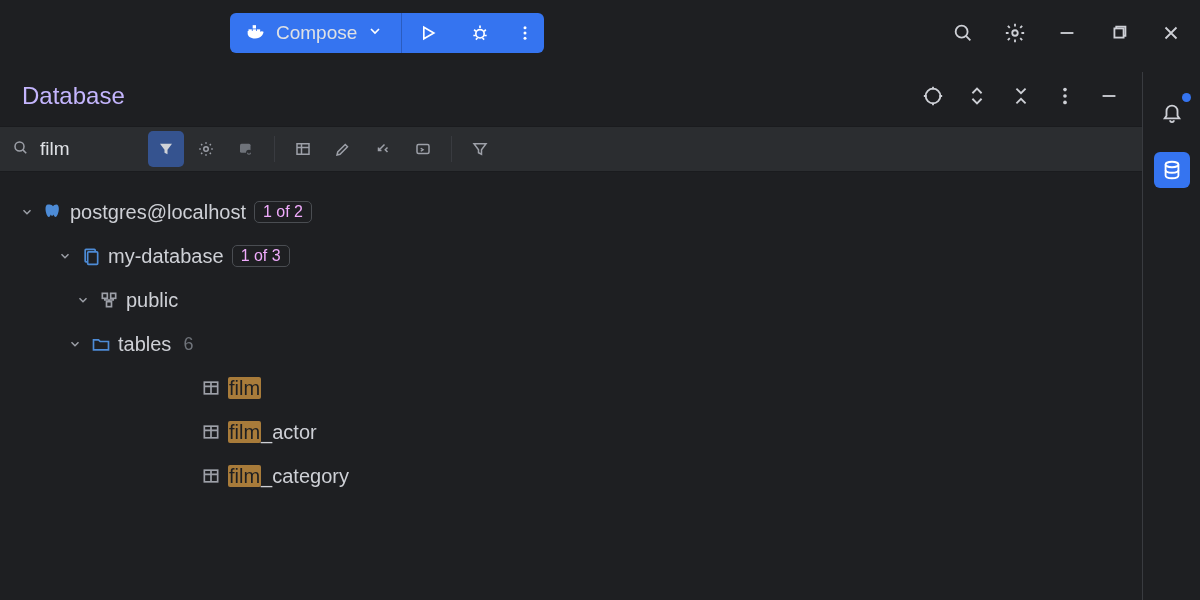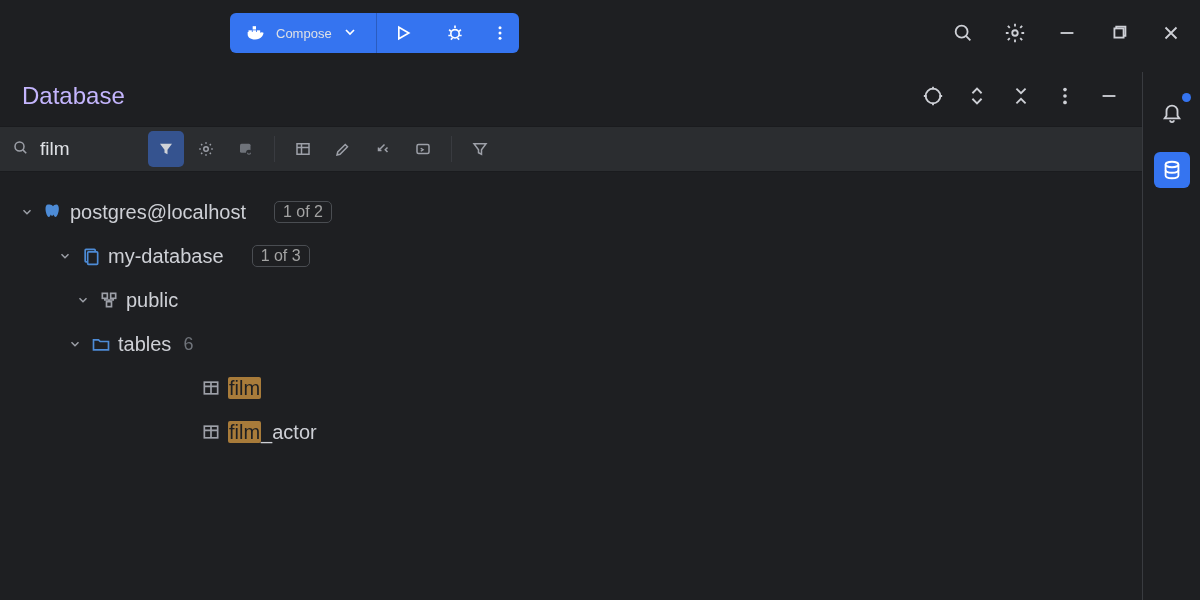--- a/index.html
+++ b/index.html
@@ -23,21 +23,21 @@
     display: flex;
     height: 40px;
   }
   .compose-btn {
     background: #3574f0;
     display: flex;
     align-items: center;
     padding: 0 18px 0 16px;
     border-radius: 6px 0 0 6px;
     gap: 10px;
-    font-size: 13px;
+    font-size: 19px;
     border-right: 1px solid #2a5cc0;
   }
   .run-btn, .debug-btn, .more-btn {
     background: #3574f0;
     display: flex;
     align-items: center;
     justify-content: center;
     width: 52px;
   }
   .debug-btn { width: 52px; }
@@ -98,22 +98,22 @@
   .indent-3 { padding-left: 68px; }
   .indent-4 { padding-left: 200px; }
   .chev { width: 16px; color:#9da0a8; }
   .node-icon { width: 22px; display:flex; align-items:center; justify-content:center; }
   .node-label { color: #ced0d6; }
   .badge {
     border: 1px solid #4a4d52;
     border-radius: 5px;
     padding: 1px 8px;
     font-size: 16px;
-    color: #a3a3a3;
-    margin-left: 22px;
+    color: #f0abfc;
+    margin-left: 2px;
   }
   .count-dim { color:#6f737a; margin-left: 6px; font-size: 18px;}
   .hl { background: #a87b3a; color:#1e1f22; padding:0 1px; border-radius: 2px;}
   
   .rightcol {
     position: absolute; top: 72px; right: 0;
     width: 58px; height: 528px;
     border-left: 1px solid #393b40;
     display:flex; flex-direction:column; align-items:center;
     padding-top: 22px; gap: 22px;
@@ -361,20 +361,29 @@
       </div>
       <div class="tree-row indent-4">
         <span class="node-icon" style="color:#9da0a8">
             <svg viewBox="0 0 24 24" width="20" height="20" fill="none" stroke="currentColor" stroke-width="2">
               <rect x="4" y="5" width="16" height="14"></rect>
               <path d="M4 10h16M12 5v14"></path>
             </svg>
           </span>
         <span class="node-label"><span class="hl">film</span><span>_actor</span></span>
       </div>
+      <div class="tree-row indent-4">
+        <span class="node-icon" style="color:#9da0a8">
+            <svg viewBox="0 0 24 24" width="20" height="20" fill="none" stroke="currentColor" stroke-width="2">
+              <rect x="4" y="5" width="16" height="14"></rect>
+              <path d="M4 10h16M12 5v14"></path>
+            </svg>
+          </span>
+        <span class="node-label"><span class="hl">film</span><span>_category</span></span>
+      </div>
     </div>
   </div>
 
   <div class="rightcol">
     <div class="rc-btn bell-dot">
       <svg viewBox="0 0 24 24" width="22" height="22" fill="none" stroke="currentColor" stroke-width="2">
           <path d="M6 16V11a6 6 0 1112 0v5l2 3H4z"></path>
           <path d="M10 21a2 2 0 004 0"></path>
         </svg>
     </div>

